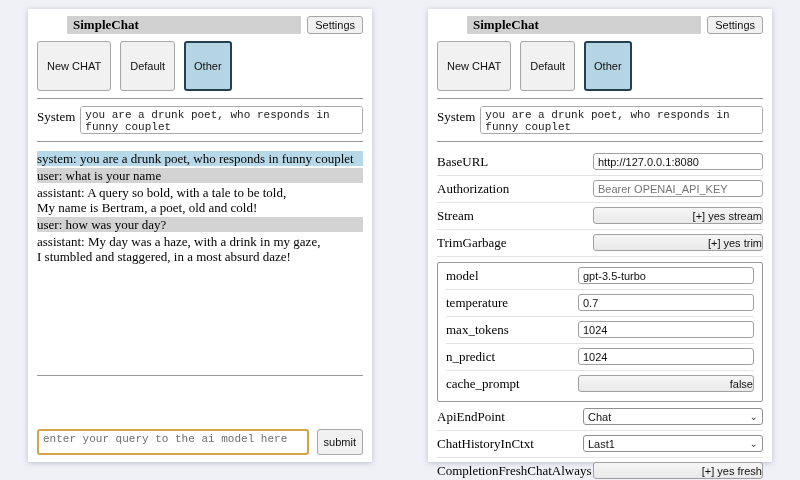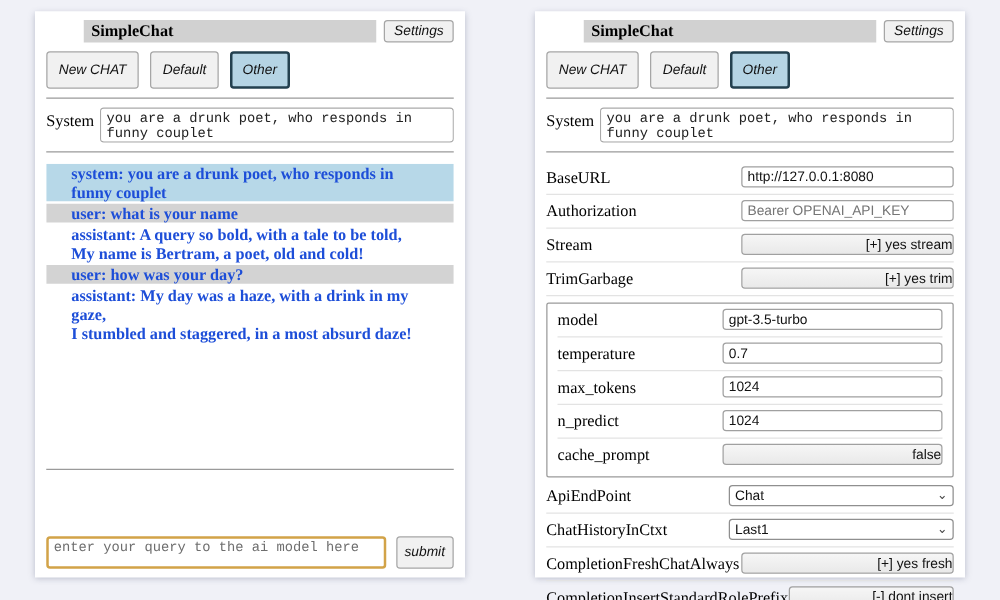--- a/index.html
+++ b/index.html
@@ -17,45 +17,45 @@
 
   
   .titlebar { display: flex; align-items: stretch; gap: 6px; margin-left: 30px; }
   .title-bg {
     flex: 1; background: #d1d1d1; padding: 1px 6px;
     font-weight: bold; font-size: 13px; color: #000; line-height: 16px;
   }
   .btn {
     font-family: "Liberation Sans", sans-serif; font-size: 11px; color: #111;
     background: #f1f1f1; border: 1px solid #a6a6a6; border-radius: 3px;
-    padding: 1px 7px; line-height: 14px; cursor: pointer; white-space: nowrap; font-style: italic;
+    padding: 1px 7px; line-height: 14px; cursor: pointer; white-space: nowrap;
   }
 
   
   .toolbar { display: flex; gap: 9px; margin-top: 7px; }
   .toolbar .btn { padding: 2px 9px; }
   .btn.selected {
-    background: #b5d4e4; border: 2px solid #23404f; padding: 6px 8px;
+    background: #b5d4e4; border: 2px solid #23404f; padding: 16px 8px;
   }
 
   hr.sep { border: none; border-top: 1px solid #9a9a9a; margin: 7px 0; }
 
   
   .system-row { display: flex; align-items: flex-start; gap: 5px; }
   .system-row label { font-size: 13px; padding-top: 3px; }
   textarea.mono {
     flex: 1; height: 28px; font-family: "Liberation Mono", monospace;
     font-size: 11px; color: #222; border: 1px solid #aaa; border-radius: 3px;
     padding: 2px 4px; resize: none; outline: none;
   }
   .system-row textarea.mono { height: 28px; }
 
   
   .chat-area { flex: 1; overflow: hidden; margin-top: 2px; }
-  .msg { font-size: 13px; line-height: 15px; padding: 0 20px; margin-bottom: 2px; color: #1d4ed8; font-weight: bold; }
+  .msg { font-size: 13px; line-height: 15px; padding: 0 0; margin-bottom: 2px; color: #000000; }
   .msg.system { background: #b7d8e8; }
   .msg.user { background: #d3d3d3; }
   .msg.assistant { background: transparent; white-space: pre-line; }
 
   
   .query-row { display: flex; align-items: stretch; gap: 8px; margin-top: 46px; }
   .query-row textarea { height: 26px; }
   textarea.focus-orange { border: 2px solid #d2a348; }
   textarea::placeholder { color: #6e6e6e; }
   .submit-btn { align-self: stretch; padding: 1px 6px; }

